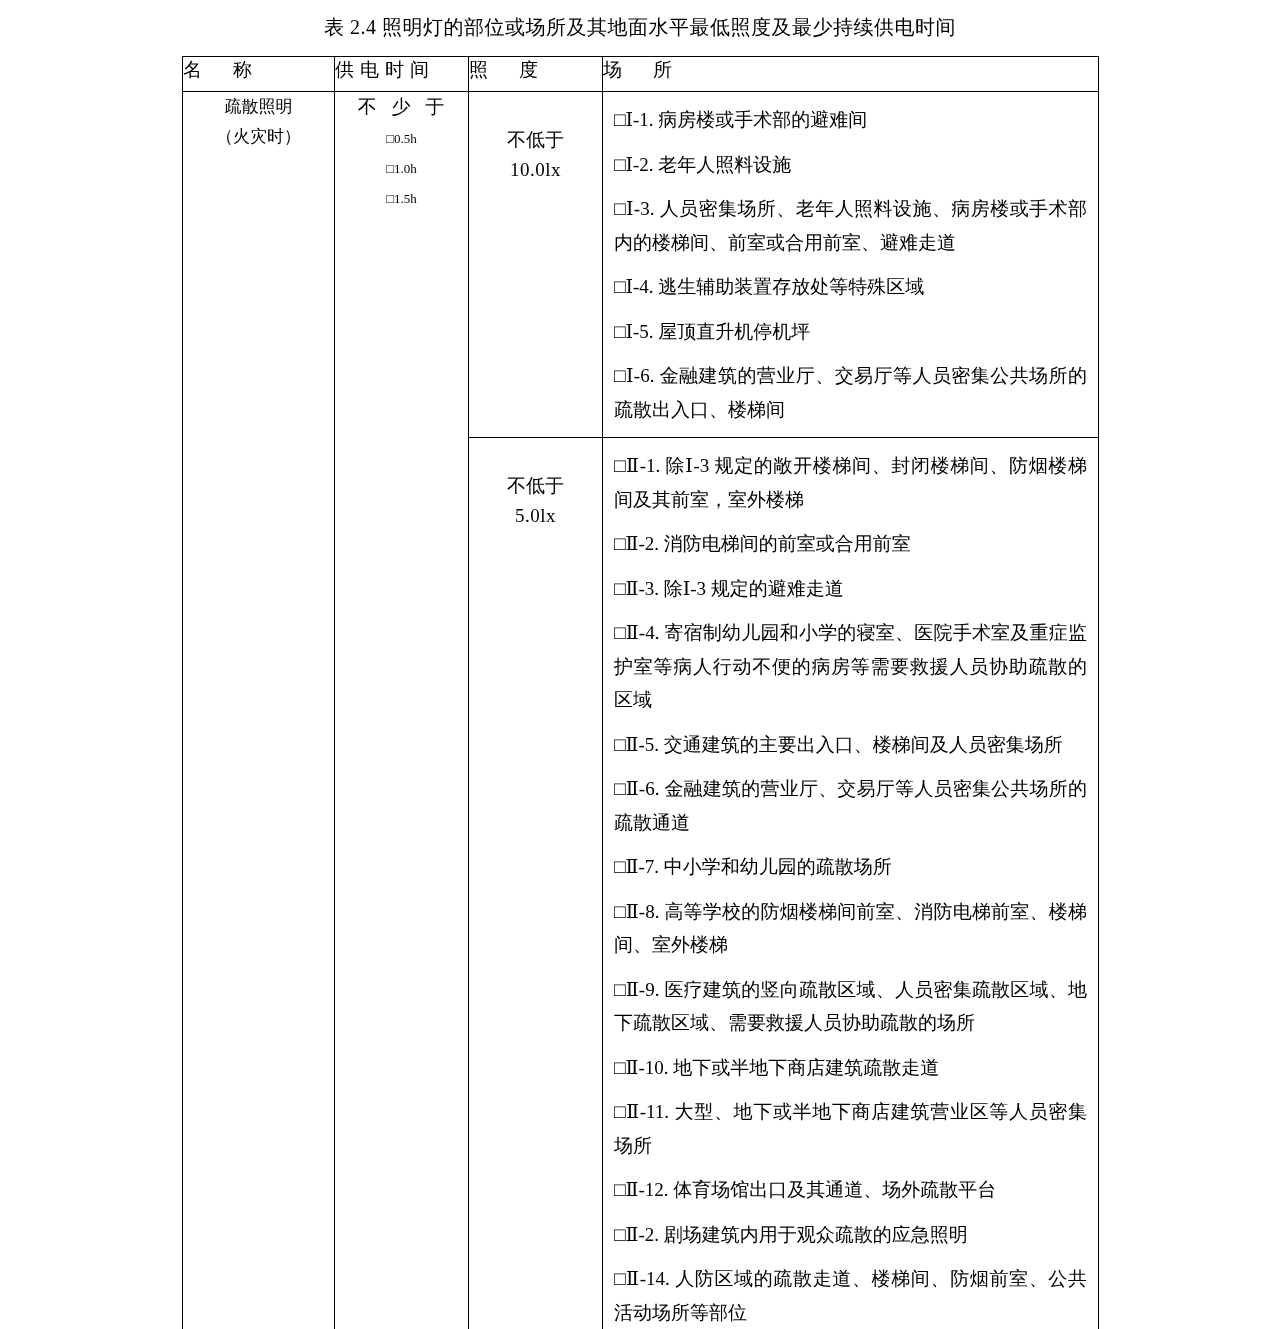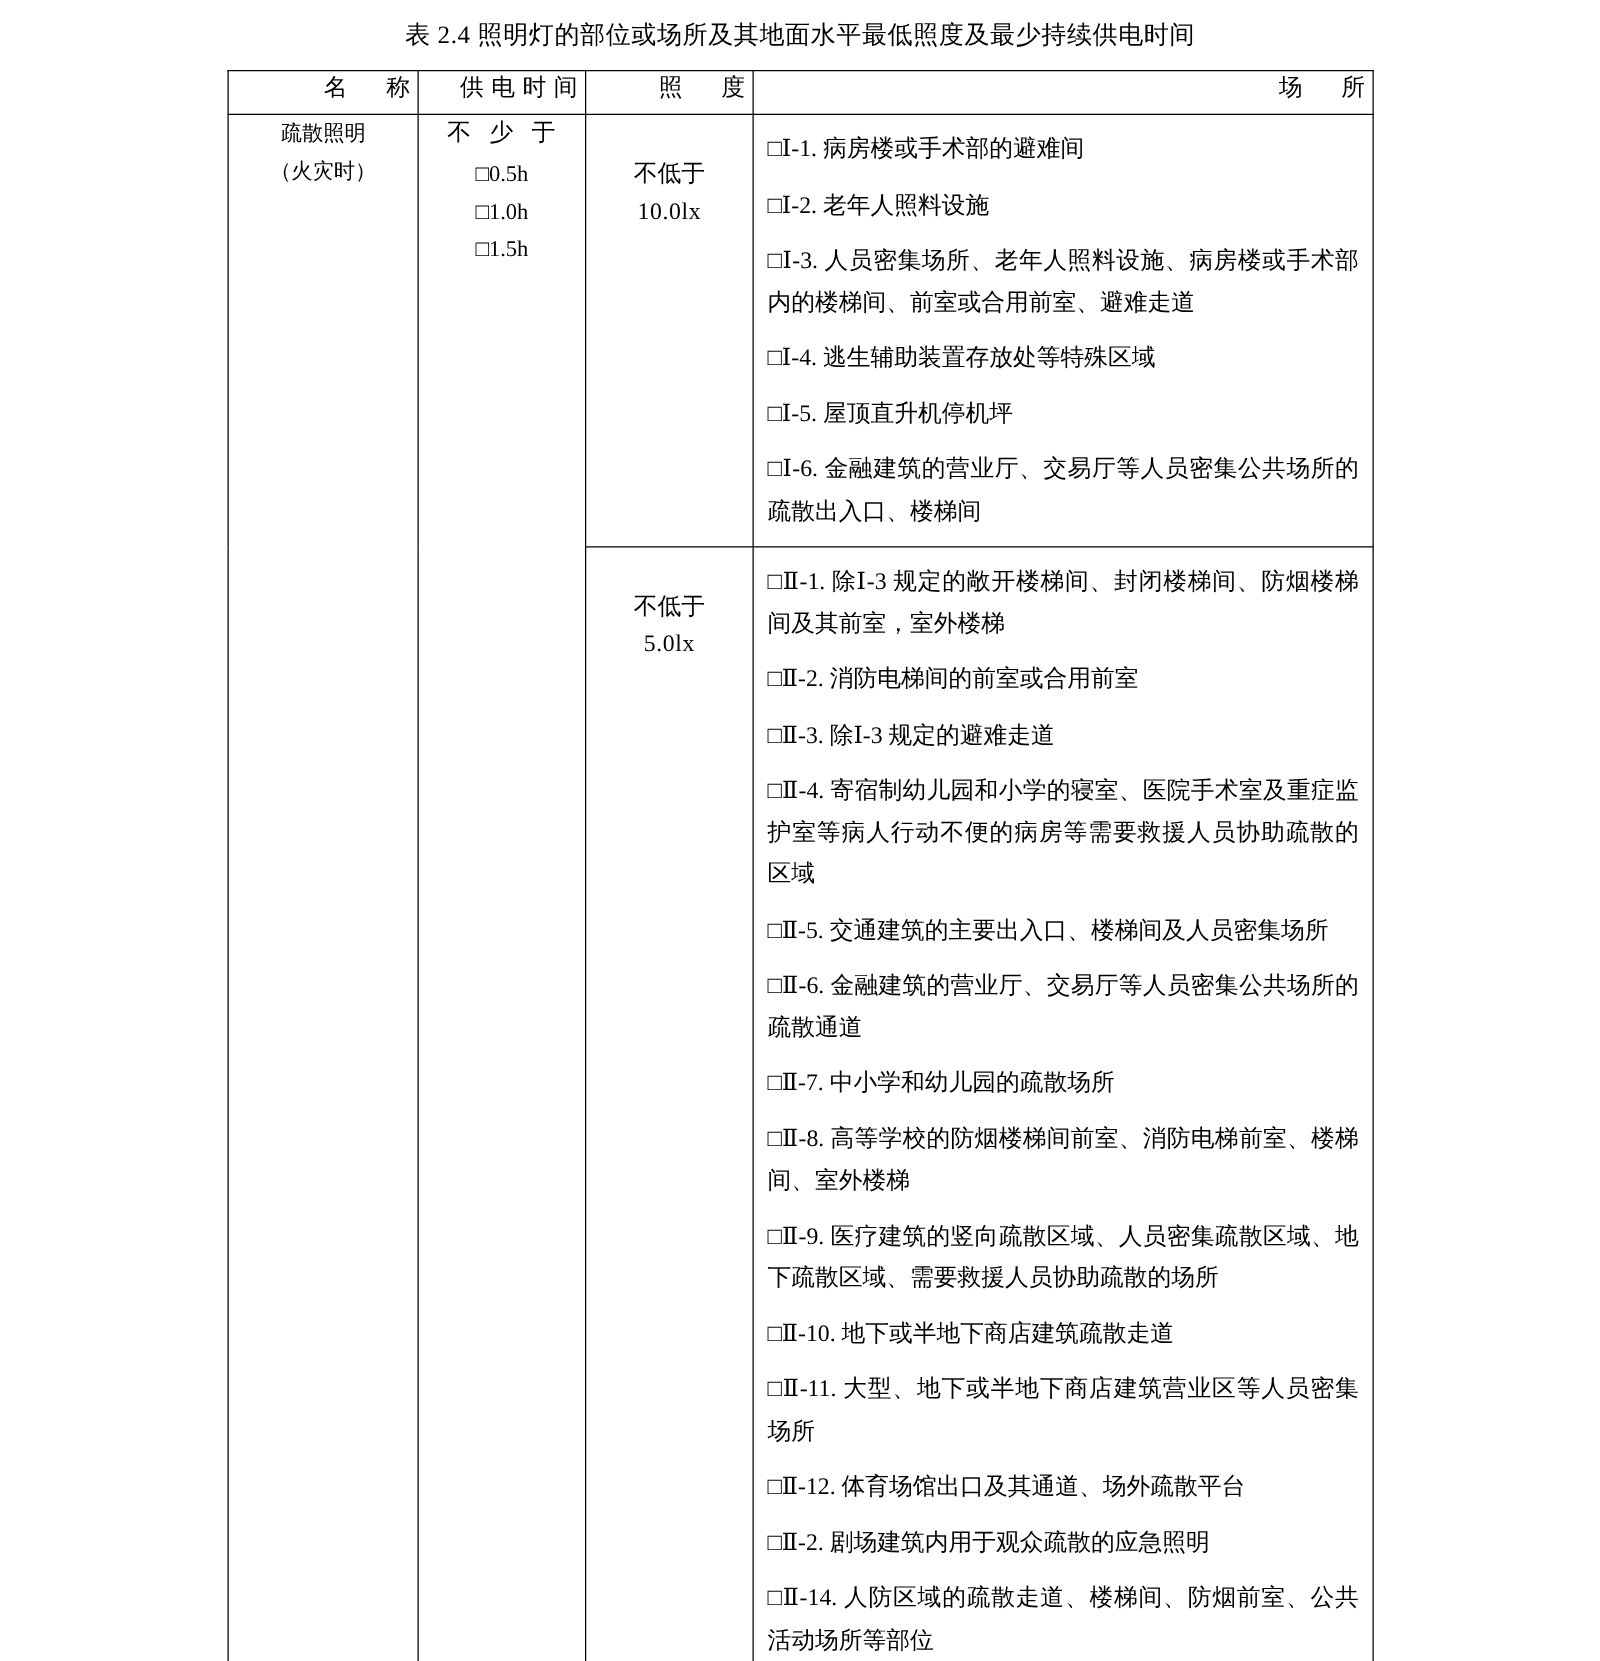--- a/index.html
+++ b/index.html
@@ -43,21 +43,21 @@
     padding: 0;
     font-weight: normal;
   }
   .col-name   { width: 152px; }
   .col-time   { width: 134px; }
   .col-illum  { width: 134px; }
   .col-place  { width: 496px; }
 
   thead td {
     height: 34px;
-    text-align: right;
+    text-align: left;
     vertical-align: middle;
     font-size: 19px;
     letter-spacing: 6px;
     padding-left: 6px;
   }
   .name-cell {
     font-size: 17px;
     line-height: 30px;
     text-align: center;
     vertical-align: middle;
@@ -73,21 +73,21 @@
   }
   .time-head {
     letter-spacing: 5px;
     padding-left: 4px;
   }
   .time-opts {
     margin-top: 2px;
     display: inline-block;
     text-align: left;
   }
-  .time-opts div { white-space: nowrap; font-size: 18px; line-height: 30px; }
+  .time-opts div { white-space: nowrap; font-size: 13px; line-height: 30px; }
 
   .illum-cell {
     font-size: 19px;
     line-height: 30px;
     text-align: center;
     vertical-align: middle;
   }
   .illum-cell .l1 { white-space: nowrap; margin-top: 33px; }
   .illum-cell .l2 { white-space: nowrap; letter-spacing: 0.5px; }
 

